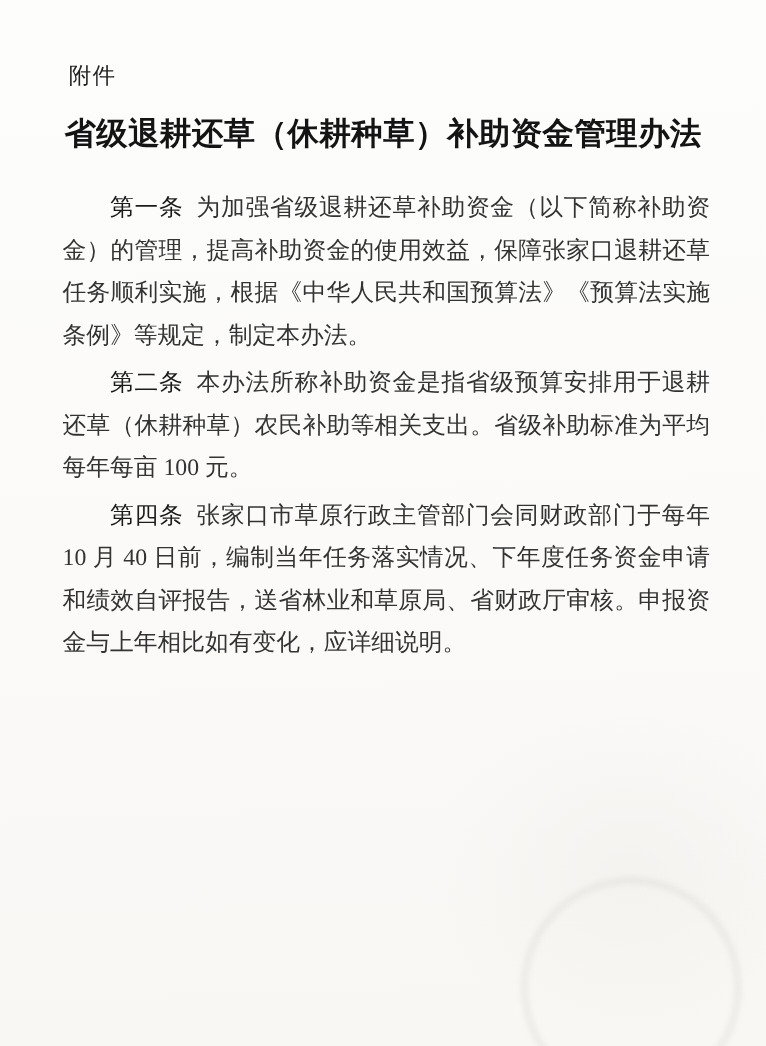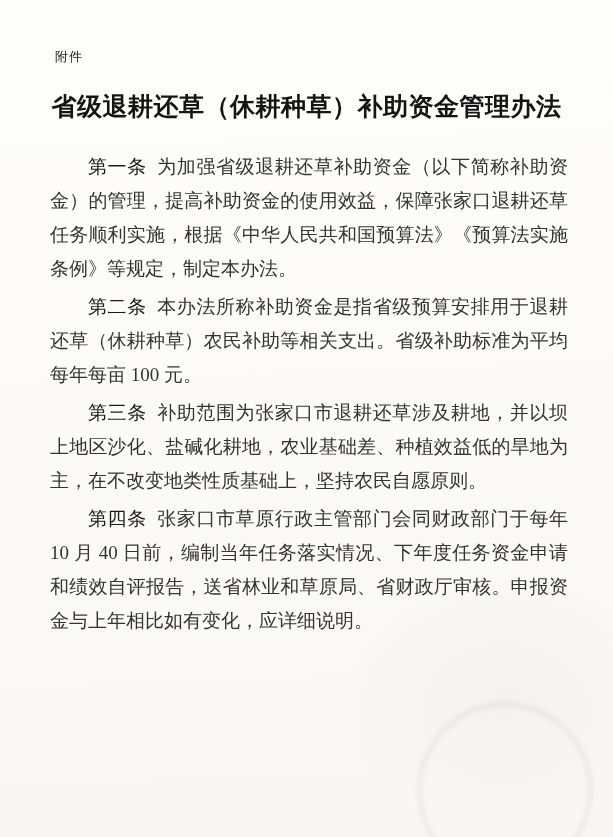--- a/index.html
+++ b/index.html
@@ -16,21 +16,21 @@
     background:
       radial-gradient(230px 190px at 505px 700px, rgba(175,168,156,0.07), rgba(175,168,156,0) 70%),
       linear-gradient(178deg, #fdfdfc 0%, #fbfaf8 55%, #f8f7f4 100%);
     font-family: "Liberation Serif", "DejaVu Serif", serif;
     color: #2d2d2d;
   }
   .attachment {
     position: absolute;
     left: 55px;
     top: 48px;
-    font-size: 13px;
+    font-size: 18px;
     letter-spacing: 1px;
     color: #222222;
   }
   .doc-title {
     position: absolute;
     left: 0;
     right: 0;
     top: 90px;
     margin: 0;
     text-align: center;
@@ -87,23 +87,20 @@
   <div class="doc-body">
 
     <p class="article">
       <span class="article-label">第一条</span><span class="article-text">为加强省级退耕还草补助资金（以下简称补助资金）的管理，提高补助资金的使用效益，保障张家口退耕还草任务顺利实施，根据《中华人民共和国预算法》《预算法实施条例》等规定，制定本办法。</span>
     </p>
 
     <p class="article">
       <span class="article-label">第二条</span><span class="article-text">本办法所称补助资金是指省级预算安排用于退耕还草（休耕种草）农民补助等相关支出。省级补助标准为平均每年每亩 100 元。</span>
     </p>
 
-    <p class="article">
-      <span class="article-label">第三条</span><span class="article-text">补助范围为张家口市退耕还草涉及耕地，并以坝上地区沙化、盐碱化耕地，农业基础差、种植效益低的旱地为主，在不改变地类性质基础上，坚持农民自愿原则。</span>
-    </p>
 
     <p class="article">
       <span class="article-label">第四条</span><span class="article-text">张家口市草原行政主管部门会同财政部门于每年 10 月 40 日前，编制当年任务落实情况、下年度任务资金申请和绩效自评报告，送省林业和草原局、省财政厅审核。申报资金与上年相比如有变化，应详细说明。</span>
     </p>
 
 
 
   </div>
 
   <div class="seal-ghost"></div>

